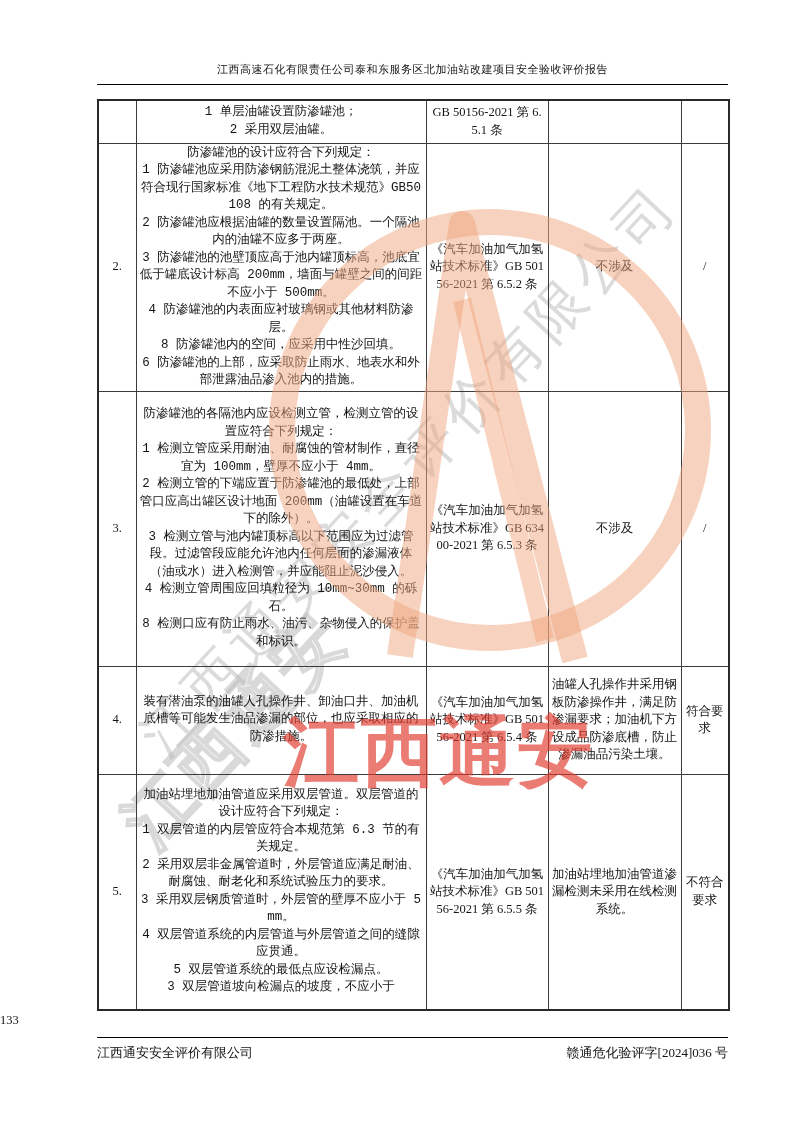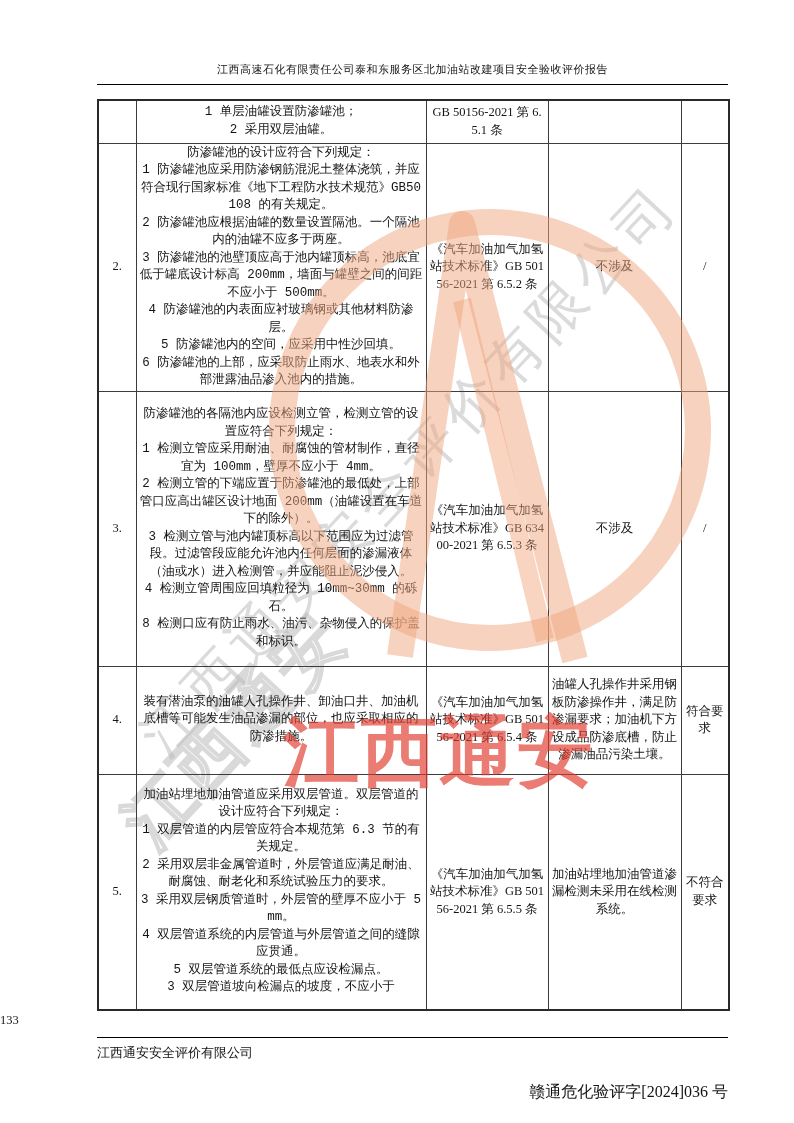--- a/index.html
+++ b/index.html
@@ -26,21 +26,21 @@
     word-break:break-all; overflow:hidden;
   }
   .review-table { border:2px solid #2a2a2a; }
   .cell-no { text-align:center; }
   .cell-content p { margin:0; text-align:center;font-family:Liberation Mono, monospace; }
   .cell-basis, .cell-result, .cell-conclusion { text-align:center; }
   
   .page-number { position:absolute; top:1013px; left:0; width:100%; text-align:left; font-size:12.5px; z-index:2; }
   .footer-rule  { position:absolute; top:1037px; left:97px; width:631px; border-top:1.8px solid #000; z-index:2; }
   .footer-left  { position:absolute; top:1044px; left:97px;  font-size:13px; z-index:2; }
-  .footer-right { position:absolute; top:1044px; right:66px; font-size:16px; z-index:2;margin-top:38px; }
+  .footer-right { position:absolute; top:1044px; right:66px; font-size:13px; z-index:2; }
   
   .wm { position:absolute; pointer-events:none; white-space:nowrap; }
   .wm-company {
     left:410px; top:470px; transform:translate(-50%,-50%) rotate(-47deg);
     font-size:56px; letter-spacing:7px; color:rgba(170,170,170,.42); z-index:1;
   }
   .wm-outline {
     left:235px; top:730px; transform:translate(-50%,-50%) rotate(-47deg);
     font-size:68px; letter-spacing:4px; color:transparent;
     -webkit-text-stroke:2px rgba(185,185,185,.55); z-index:1; font-weight:bold;
@@ -94,21 +94,21 @@
         <td class="cell-conclusion"></td>
       </tr>
       <tr style="height:243px">
         <td class="cell-no">2.</td>
         <td class="cell-content">
             <p>防渗罐池的设计应符合下列规定：</p>
             <p>1 防渗罐池应采用防渗钢筋混泥土整体浇筑，并应符合现行国家标准《地下工程防水技术规范》GB50108 的有关规定。</p>
             <p>2 防渗罐池应根据油罐的数量设置隔池。一个隔池内的油罐不应多于两座。</p>
             <p>3 防渗罐池的池壁顶应高于池内罐顶标高，池底宜低于罐底设计标高 200mm，墙面与罐壁之间的间距不应小于 500mm。</p>
             <p>4 防渗罐池的内表面应衬玻璃钢或其他材料防渗层。</p>
-            <p>5 防渗罐池内的空间，应采用中性沙回填。</p>
+            <p>8 防渗罐池内的空间，应采用中性沙回填。</p>
             <p>6 防渗罐池的上部，应采取防止雨水、地表水和外部泄露油品渗入池内的措施。</p>
           </td>
         <td class="cell-basis">《汽车加油加气加氢站技术标准》GB 50156-2021 第 6.5.2 条</td>
         <td class="cell-result">不涉及</td>
         <td class="cell-conclusion">/</td>
       </tr>
       <tr style="height:275px">
         <td class="cell-no">3.</td>
         <td class="cell-content">
             <p>防渗罐池的各隔池内应设检测立管，检测立管的设置应符合下列规定：</p>

